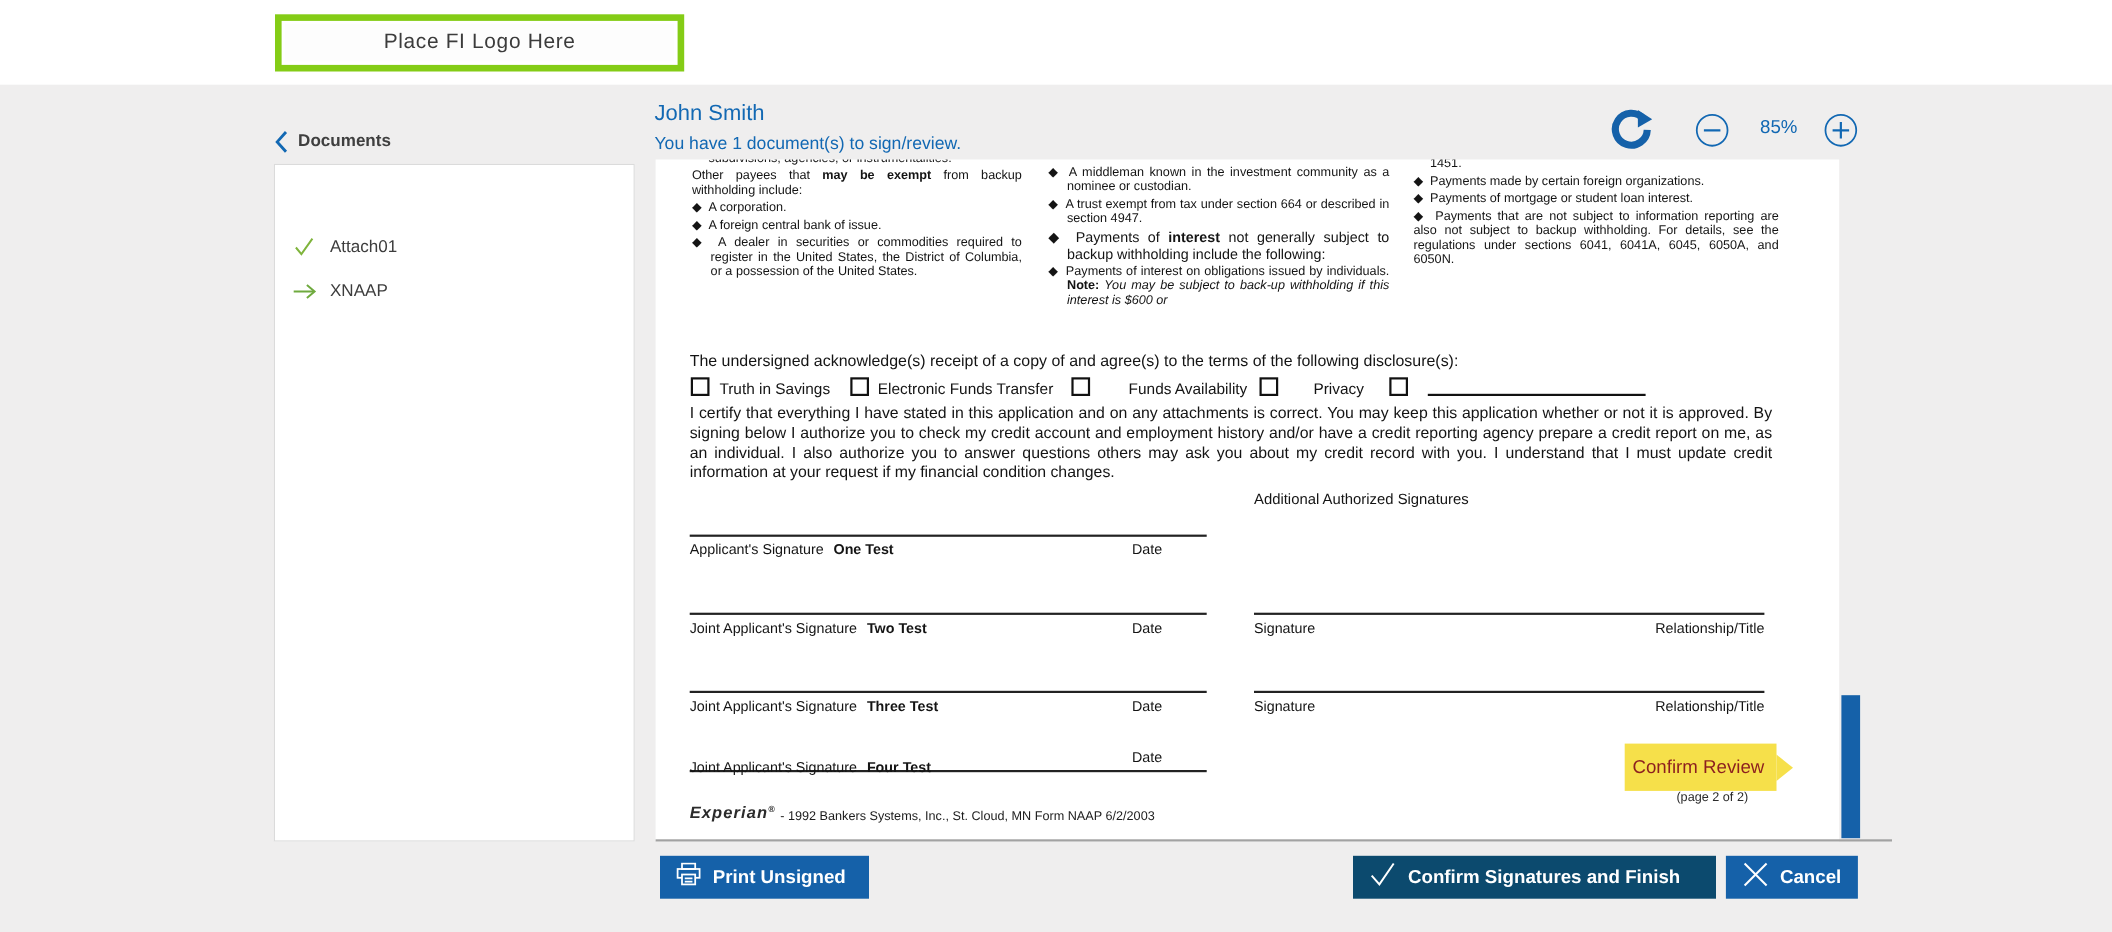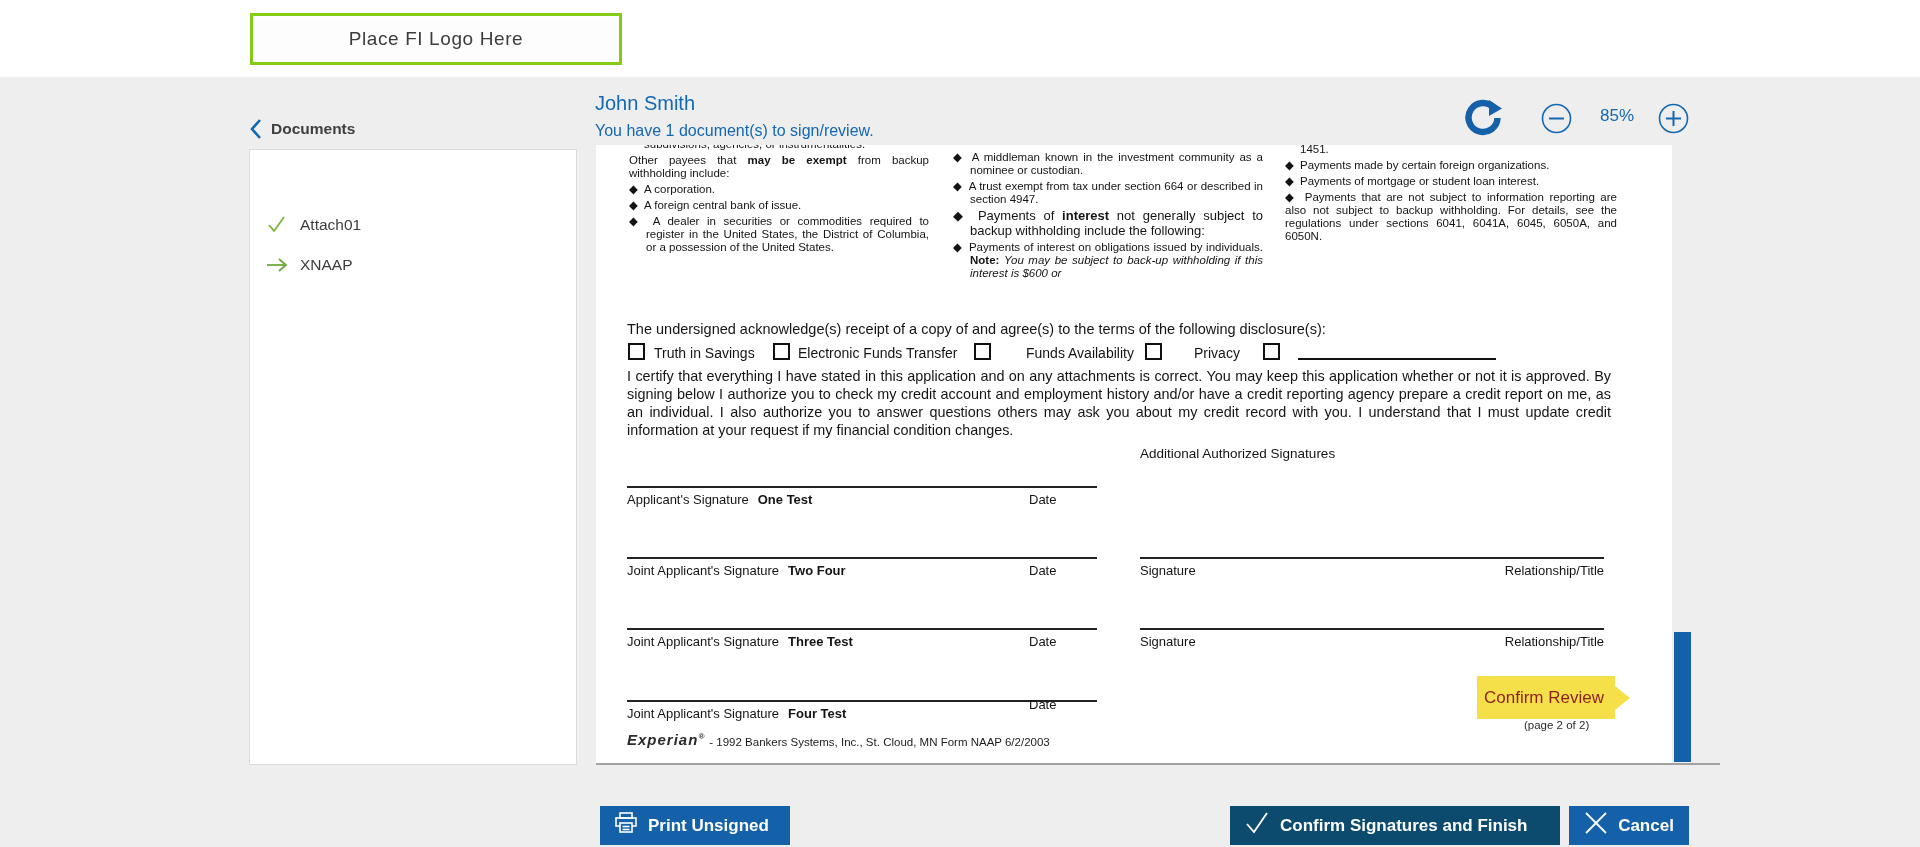--- a/index.html
+++ b/index.html
@@ -2,21 +2,21 @@
 <html><head>
 <meta charset="utf-8">
 <style>
   * { box-sizing: border-box; }
   body { margin:0; background:#efeeee; font-family:"Liberation Sans", sans-serif; }
   .screen { position:relative; width:1920px; height:847px; background:#efeeee; overflow:hidden; }
 
   
   .top-bar { position:absolute; left:0; top:0; width:1920px; height:77px; background:#ffffff; }
   .logo-box { position:absolute; left:250px; top:13px; width:372px; height:52px;
-              border:3px solid #84cc16; background:#fdfdfd; box-shadow: inset 0 0 0 3px #ffffff;
+              border:6px solid #84cc16; background:#fdfdfd; box-shadow: inset 0 0 0 3px #ffffff;
               display:flex; align-items:center; justify-content:center; }
   .logo-box span { font-size:19px; color:#3c3c3c; letter-spacing:0.6px; }
 
   
   .user-name { position:absolute; left:595px; top:92px; font-size:20px; color:#1268b3; }
   .subtitle  { position:absolute; left:595px; top:122px; font-size:16px; color:#1268b3; }
 
   
   .icon-btn { position:absolute; background:none; border:none; padding:0; cursor:pointer; line-height:0; }
   .refresh-btn { left:1464px; top:99px; }
@@ -87,21 +87,21 @@
                     border-top:12px solid transparent; border-bottom:12px solid transparent;
                     border-left:15px solid #f6e04a; }
 
   .scroll-thumb { position:absolute; left:1674px; top:632px; width:17px; height:130px; background:#1561a9;
                   cursor:pointer; }
   .viewer-bottom-line { position:absolute; left:596px; top:763px; width:1124px; height:2px; background:#a2a2a2; }
 
   
   .action-btn { position:absolute; top:778px; height:39px; border:none; color:#fff; cursor:pointer;
                 display:flex; align-items:center; font-family:"Liberation Sans",sans-serif;
-                font-size:17px; font-weight:bold; gap:10px; padding:0 14px;margin-top:28px; }
+                font-size:17px; font-weight:bold; gap:10px; padding:0 14px; }
   .btn-print   { left:600px;  width:190px; background:#1561a9; }
   .btn-confirm { left:1230px; width:330px; background:#0c4a6e; }
   .btn-cancel  { left:1569px; width:120px; background:#1561a9; justify-content:center; }
 </style>
 </head>
 <body>
 
 <div class="screen">
 
   <div class="top-bar">
@@ -212,42 +212,42 @@
     <div class="add-sig">Additional Authorized Signatures</div>
 
     <div class="sig-line l" style="top:341px"></div>
     <div class="sig-row l" style="top:347px">
       <span>Applicant's Signature</span><span class="sig-name">One Test</span>
       <span class="sig-date">Date</span>
     </div>
 
     <div class="sig-line l" style="top:412px"></div>
     <div class="sig-row l" style="top:418px">
-      <span>Joint Applicant's Signature</span><span class="sig-name">Two Four</span>
+      <span>Joint Applicant's Signature</span><span class="sig-name">Two Test</span>
       <span class="sig-date">Date</span>
     </div>
     <div class="sig-line r" style="top:412px"></div>
     <div class="sig-row r" style="top:418px">
       <span>Signature</span>
       <span>Relationship/Title</span>
     </div>
 
     <div class="sig-line l" style="top:483px"></div>
     <div class="sig-row l" style="top:489px">
       <span>Joint Applicant's Signature</span><span class="sig-name">Three Test</span>
       <span class="sig-date">Date</span>
     </div>
     <div class="sig-line r" style="top:483px"></div>
     <div class="sig-row r" style="top:489px">
       <span>Signature</span>
       <span>Relationship/Title</span>
     </div>
 
     <div class="sig-line l" style="top:555px"></div>
-    <div class="sig-row l" style="top:561px">
+    <div class="sig-row l" style="top:545px">
       <span>Joint Applicant's Signature</span><span class="sig-name">Four Test</span>
       <span class="sig-date" style="top:-9px">Date</span>
     </div>
 
     <div class="form-footer">
       <span class="brand"><span>Experian</span><sup>®</sup></span>
       <span class="footer-text">- 1992 Bankers Systems, Inc., St. Cloud, MN Form NAAP 6/2/2003</span>
     </div>
     <div class="page-ind">(page 2 of 2)</div>
 

